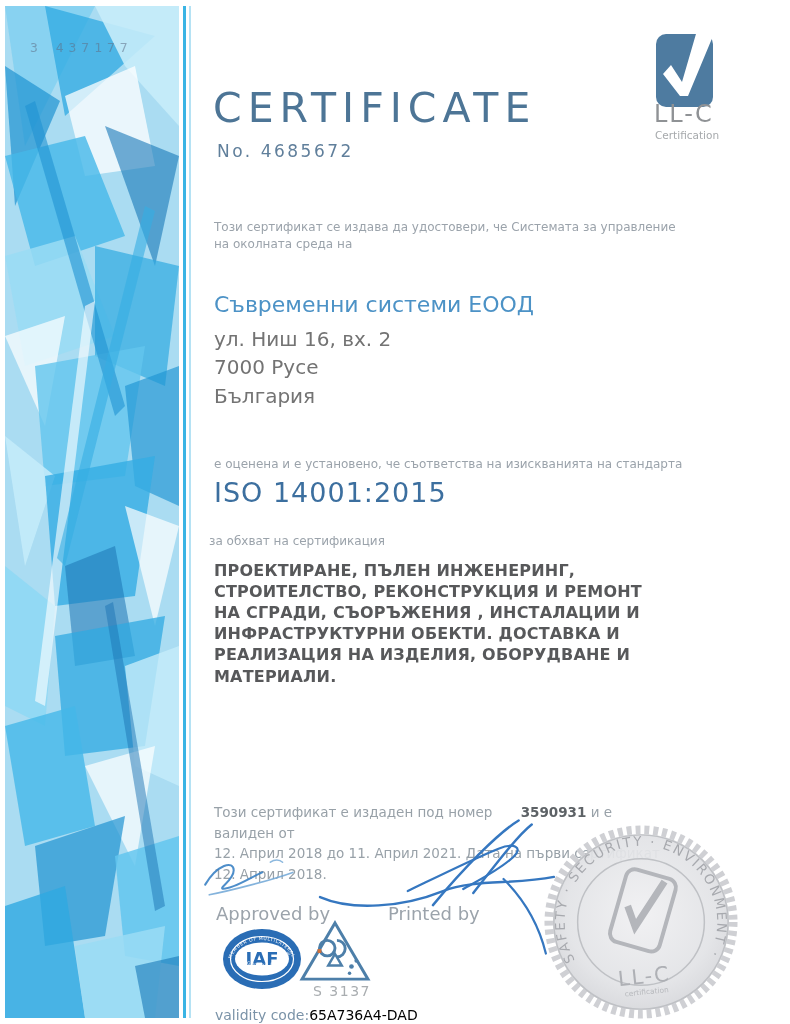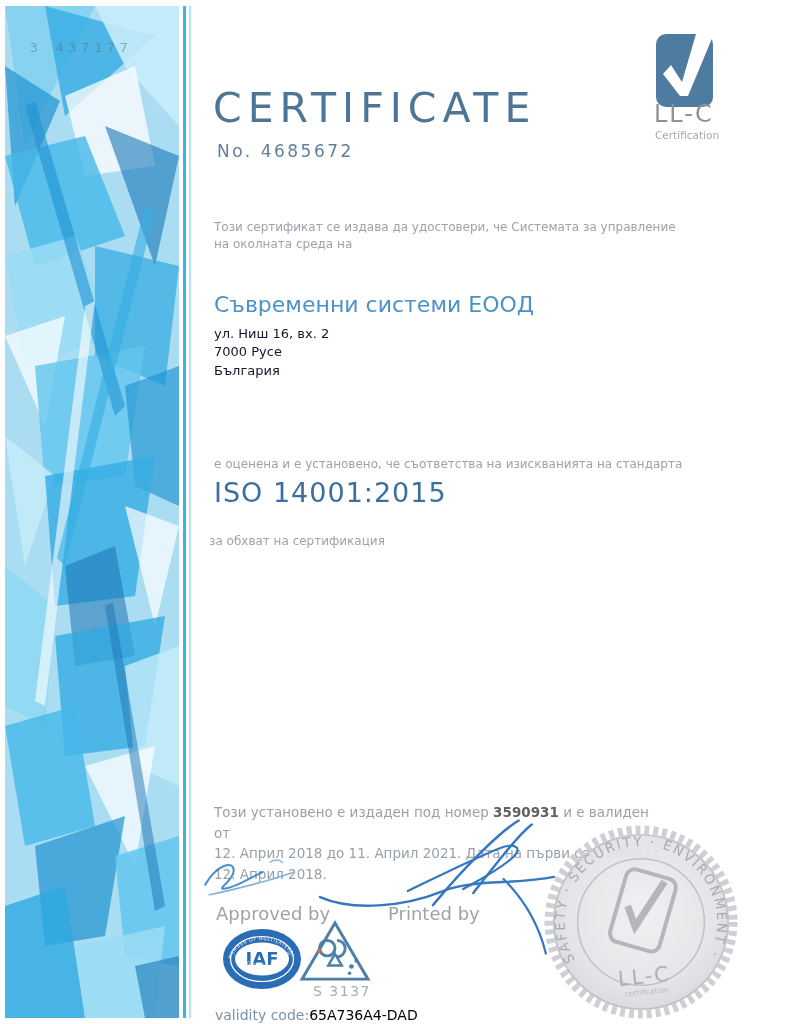--- a/index.html
+++ b/index.html
@@ -27,33 +27,33 @@
 
   
   .title { left:213px; top:84px; font-size:41px; letter-spacing:6px; color:#4d7596; }
   .cert-no { left:217px; top:141px; font-size:17px; letter-spacing:2.5px; color:#607f9b; }
 
   .gray-text { color:#9ba3ab; font-size:12px; line-height:1.45; }
   .intro { left:214px; top:219px; width:480px; }
   .intro span { display:block; }
 
   .company-name { left:214px; top:292px; font-size:22px; color:#4c92c6; }
-  .company-addr { left:214px; top:325px; font-size:13px; line-height:1.42; color:#0f172a; }
+  .company-addr { left:214px; top:325px; font-size:20px; line-height:1.42; color:#737373; }
   .company-addr span { display:block; }
 
   .assessment { left:214px; top:456px; width:480px; }
   .iso-standard { left:214px; top:477px; font-size:27px; letter-spacing:1px; color:#3c6f9f; }
   .scope-label { left:209px; top:533px; width:400px; }
   .scope-text {
     left:214px; top:560px; width:442px; font-size:16px; font-weight:bold;
     color:#57585a; line-height:1.32; letter-spacing:0.2px;
   }
 
   .validity { left:214px; top:802px; width:455px; font-size:13.5px; line-height:1.52; color:#98a1a8; }
-  .validity .bold-num { font-weight:bold; color:#5d6266; }
+  .validity .bold-num { font-weight:bold; color:#5d6266;margin-left:24px; }
   .validity .block { display:block; }
 
   .sig-label { font-size:18px; color:#9ba3ab; }
   .approved-label { left:216px; top:903px; }
   .printed-label  { left:388px; top:903px; }
   .sig1 { left:198px; top:850px; width:104px; height:56px; }
   .sig2 { left:312px; top:818px; width:252px; height:142px; }
 
   .iaf-logo { left:221px; top:927px; width:82px; height:64px; }
   .bas-logo { left:298px; top:920px; width:74px; height:64px; }
@@ -126,23 +126,24 @@
   <div class="abs company-name">Съвременни системи ЕООД</div>
   <div class="abs company-addr">
     <span>ул. Ниш 16, вх. 2</span>
     <span>7000 Русе</span>
     <span>България</span>
   </div>
 
   <div class="abs assessment gray-text">е оценена и е установено, че съответства на изискванията на стандарта</div>
   <div class="abs iso-standard">ISO 14001:2015</div>
   <div class="abs scope-label gray-text">за обхват на сертификация</div>
+  <div class="abs scope-text">ПРОЕКТИРАНЕ, ПЪЛЕН ИНЖЕНЕРИНГ, СТРОИТЕЛСТВО, РЕКОНСТРУКЦИЯ И РЕМОНТ НА СГРАДИ, СЪОРЪЖЕНИЯ , ИНСТАЛАЦИИ И ИНФРАСТРУКТУРНИ ОБЕКТИ. ДОСТАВКА И РЕАЛИЗАЦИЯ НА ИЗДЕЛИЯ, ОБОРУДВАНЕ И МАТЕРИАЛИ.</div>
 
   <div class="abs validity">
-    <span>Този установено е издаден под номер </span><span class="bold-num">3590931</span><span> и е валиден от</span>
+    <span>Този сертификат е издаден под номер </span><span class="bold-num">3590931</span><span> и е валиден от</span>
     <span class="block">12. Април 2018 до 11. Април 2021. Дата на първи сертификат</span>
     <span class="block">12. Април 2018.</span>
   </div>
 
   <svg class="abs sig1" viewBox="0 0 100 55">
     <path d="M6,34 C18,14 34,10 34,20 C34,30 18,38 24,38 C34,38 52,26 62,22" stroke="#3b82c4" stroke-width="2" fill="none" stroke-linecap="round" opacity="0.9"></path>
     <path d="M10,44 C30,40 70,30 92,22" stroke="#6fa6d6" stroke-width="1.6" fill="none" stroke-linecap="round" opacity="0.85"></path>
     <path d="M70,12 C74,9 79,9 82,12" stroke="#6fa6d6" stroke-width="1.5" fill="none" stroke-linecap="round" opacity="0.8"></path>
   </svg>
   <svg class="abs sig2" viewBox="0 0 250 140">

